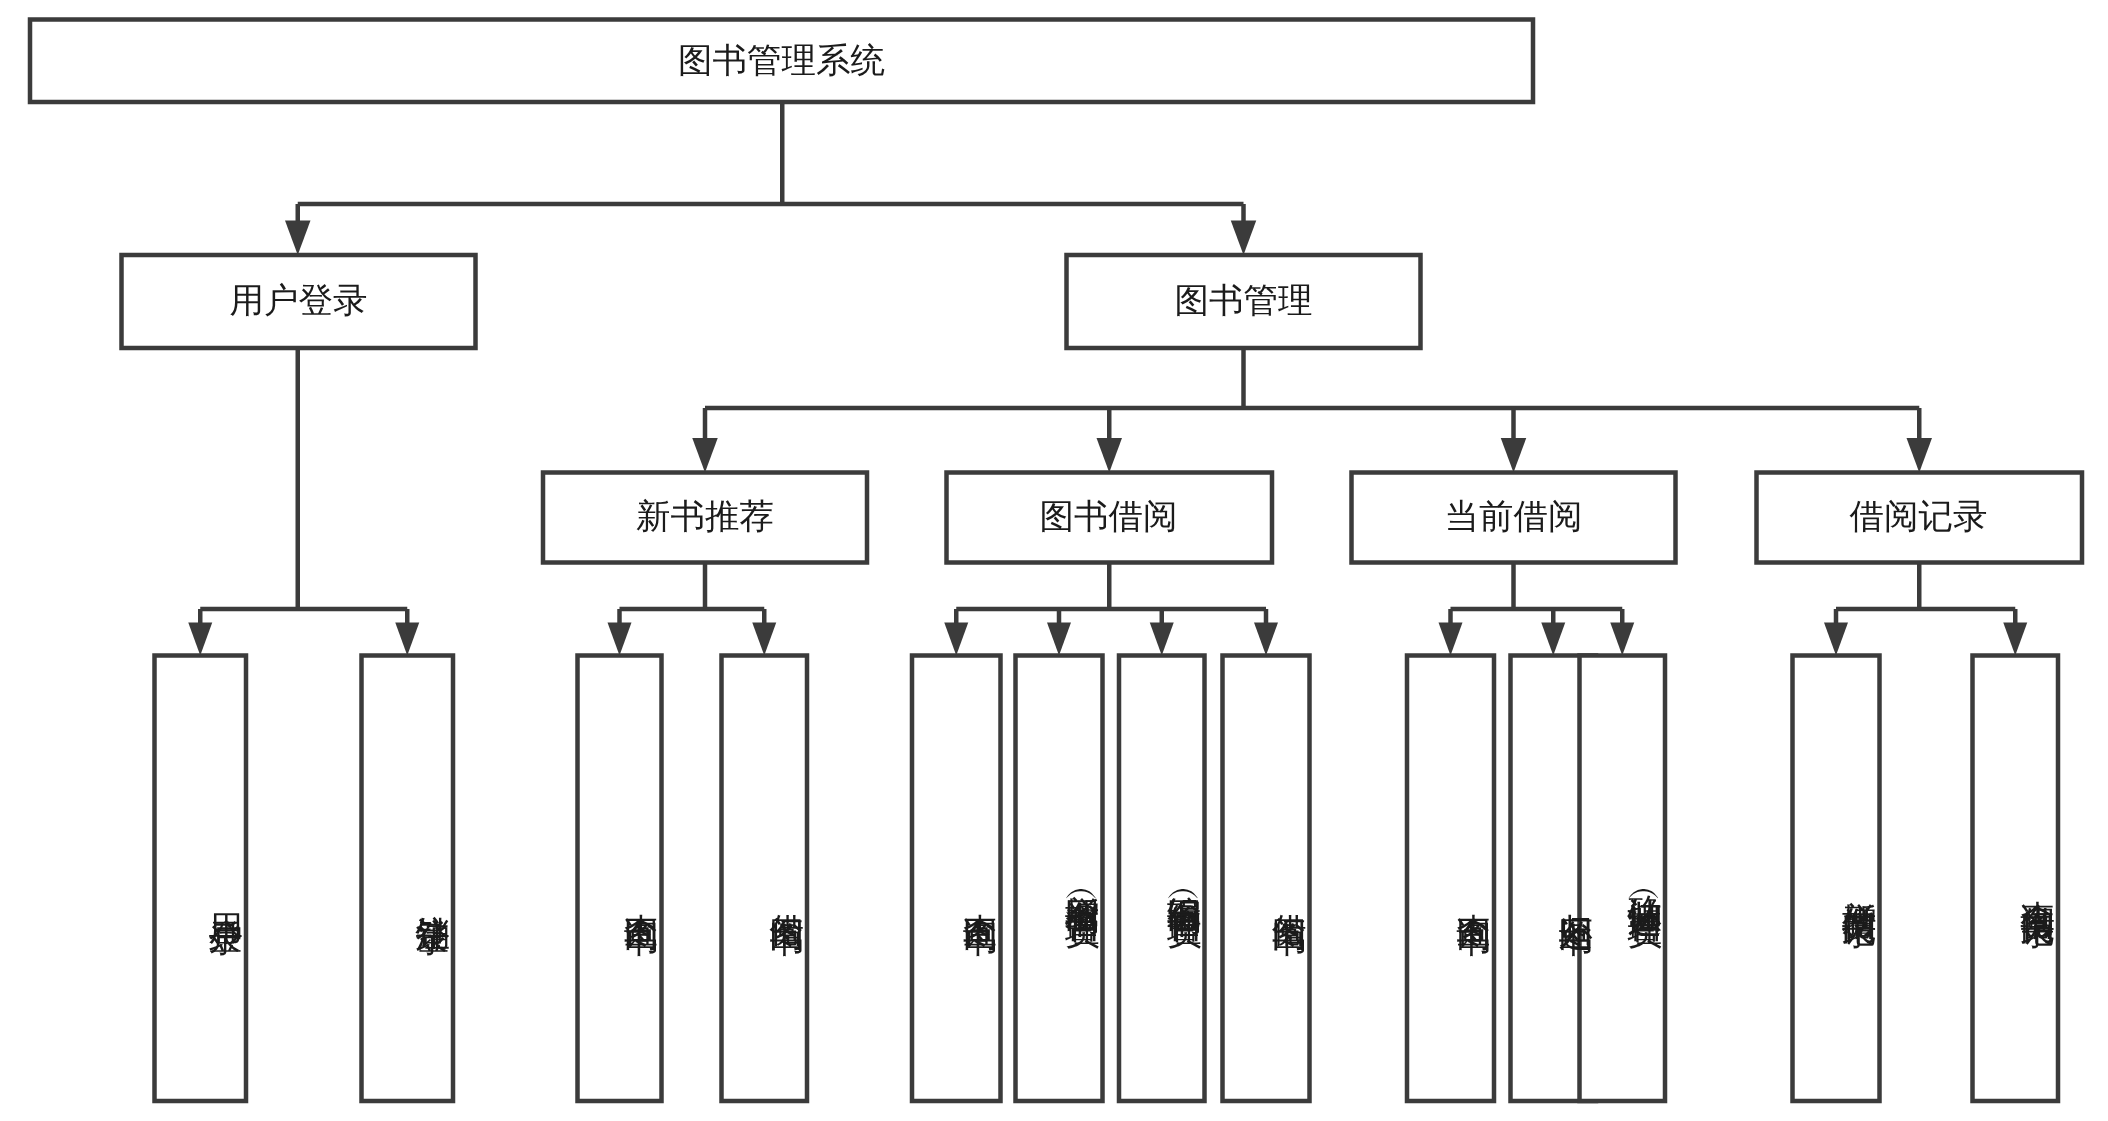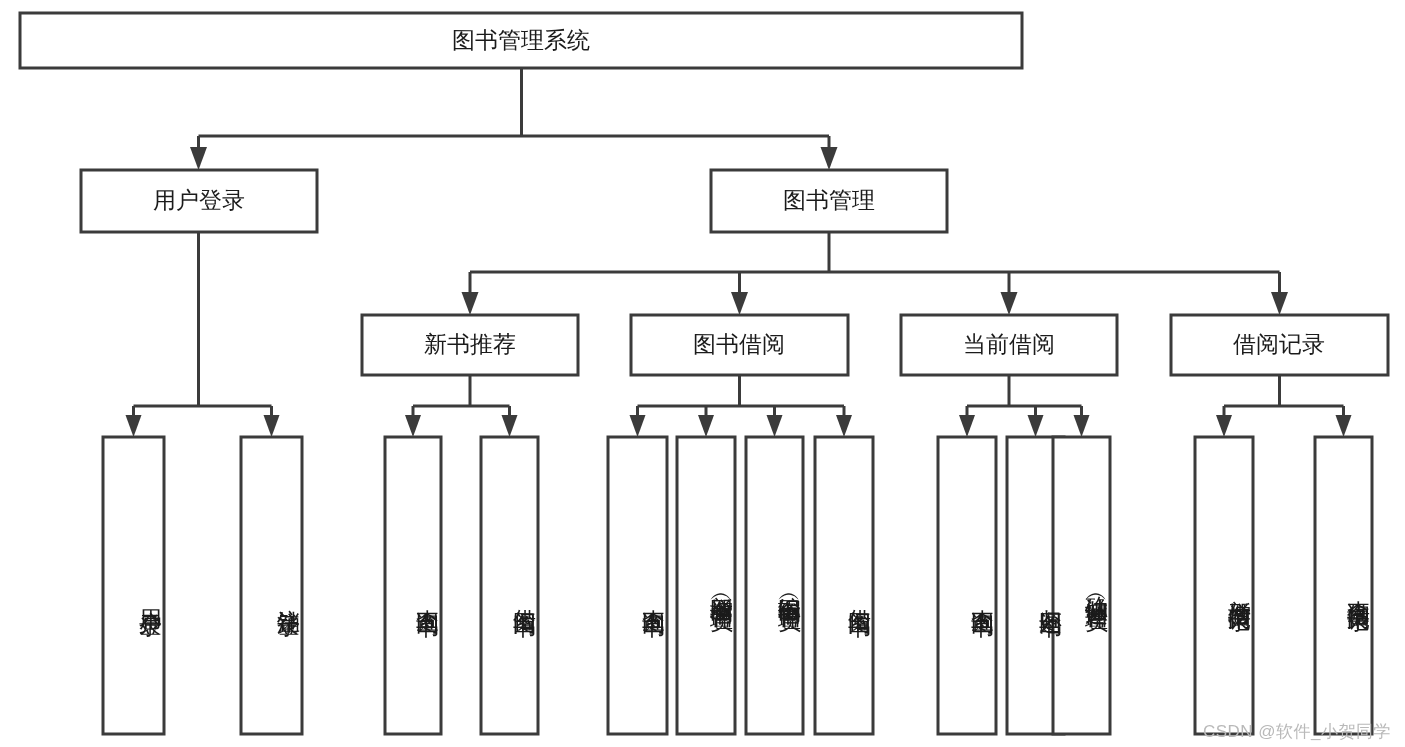--- a/index.html
+++ b/index.html
@@ -217,15 +217,14 @@
   <div class="node-label-v" style="left:608px; top:465px; width:59px; height:260px;">查询图书</div>
   <div class="node-label-v" style="left:677px; top:443px; width:58px; height:288px;">新增图书（管理员）</div>
   <div class="node-label-v" style="left:746px; top:443px; width:57px; height:288px;">编辑图书（管理员）</div>
   <div class="node-label-v" style="left:815px; top:465px; width:58px; height:260px;">借阅图书</div>
   <div class="node-label-v" style="left:938px; top:465px; width:58px; height:260px;">查询图书</div>
   <div class="node-label-v" style="left:1007px; top:465px; width:57px; height:260px;">归还图书</div>
   <div class="node-label-v" style="left:1053px; top:443px; width:57px; height:288px;">确认归还（管理员）</div>
   <div class="node-label-v" style="left:1195px; top:450px; width:58px; height:275px;">新增借阅记录</div>
   <div class="node-label-v" style="left:1315px; top:450px; width:57px; height:275px;">查询借阅记录</div>
 
-  <div class="watermark">CSDN @软件_小贺同学</div>
 
 </div>
 
 </body></html>

